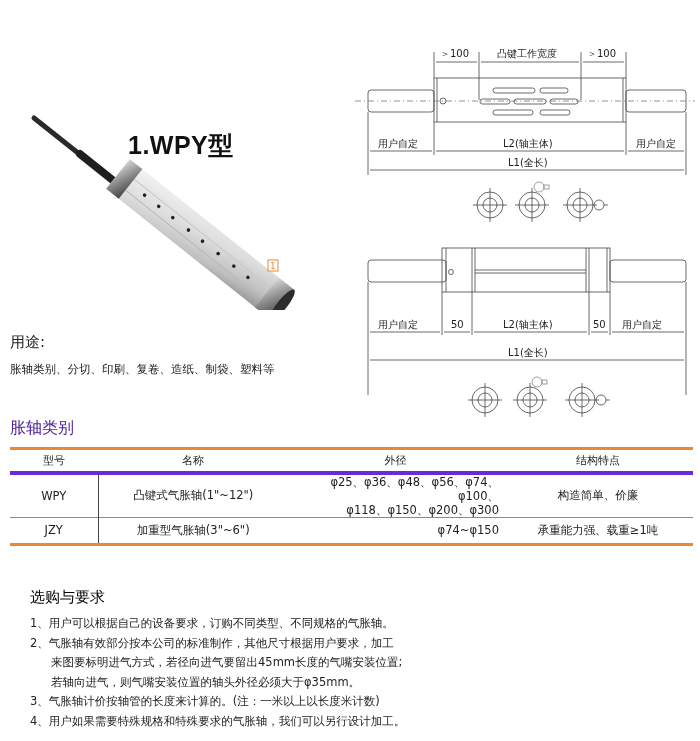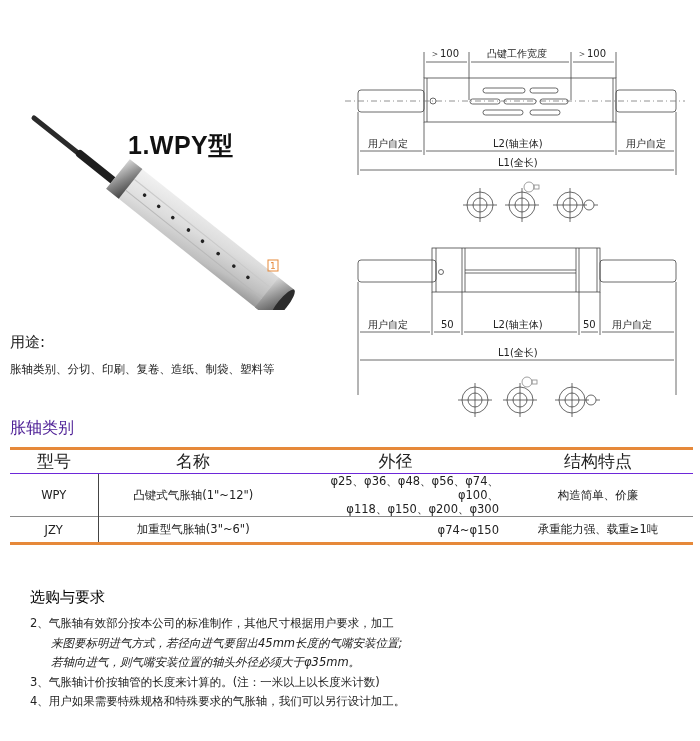--- a/index.html
+++ b/index.html
@@ -4,45 +4,45 @@
 <style>
   * { box-sizing: border-box; margin: 0; padding: 0; }
   html, body { width: 700px; height: 741px; background: #ffffff; overflow: hidden; }
   body { position: relative; font-family: "DejaVu Sans", "Liberation Sans", sans-serif; color: #222; }
   .abs { position: absolute; }
 
   .product-title { left: 128px; top: 82px; font-family: "Liberation Sans", "DejaVu Sans", sans-serif; font-weight: bold; font-size: 25px; color: #111; letter-spacing: 0.5px; margin-top: 47px; }
 
   .photo { left: 20px; top: 110px; width: 300px; height: 200px; }
 
-  .diagram { left: 340px; top: 30px; width: 350px; height: 400px; text-decoration: underline; }
+  .diagram { left: 350px; top: 30px; width: 350px; height: 400px; text-decoration: underline; }
   .diagram text { font-family: "DejaVu Sans", sans-serif; fill: #222; }
 
   .usage-title { left: 10px; top: 333px; font-size: 15px; color: #222; }
   .usage-text { left: 10px; top: 360px; width: 330px; font-size: 11.5px; line-height: 19px; color: #222; }
 
   .types-title { left: 10px; top: 418px; font-size: 16px; color: #4c1d95; }
 
   .spec-table { left: 10px; top: 447px; width: 683px; border-collapse: collapse; font-size: 11.5px; color: #222; }
   .spec-table th, .spec-table td { text-align: center; font-weight: normal; padding: 0 4px; }
   .spec-table thead tr { border-top: 3px solid #e6893a; }
-  .spec-table thead th { height: 24px; font-size: 17px; border-bottom: 1px solid #6d28d9; }
+  .spec-table thead th { height: 24px; font-size: 11px; border-bottom: 4px solid #6d28d9; }
   .spec-table tbody tr { border-bottom: 1px solid #8a8a8a; }
   .spec-table tbody tr:last-child { border-bottom: 3px solid #e6893a; }
   .spec-table tbody td { height: 27px; }
   .spec-table tbody tr.tall td { height: 35px; }
   .spec-table td.model { border-right: 1px solid #444; width: 88px; }
   .spec-table td.name { width: 190px; }
   .spec-table td.diam { text-align: right; line-height: 14px; }
   .spec-table td.diam.center { text-align: right; }
   .spec-table td.feat { width: 190px; }
 
   .req-title { left: 30px; top: 588px; font-size: 15px; color: #000000; }
   .req-list { left: 30px; top: 614px; width: 660px; font-size: 11.5px; line-height: 19.5px; color: #222; list-style: none; }
-  .req-list .indent { padding-left: 21px; font-style: italic; }
+  .req-list .indent { padding-left: 21px; }
 </style>
 </head>
 <body>
 
 <div class="abs product-title">1.WPY型</div>
 
 <div class="abs photo">
   <svg width="300" height="200" viewBox="0 0 300 200">
     <defs>
       <linearGradient id="tubeGrad" x1="0" y1="0" x2="1" y2="1">
@@ -243,18 +243,19 @@
       <td class="model">JZY</td>
       <td class="name">加重型气胀轴(3"~6")</td>
       <td class="diam center">φ74~φ150</td>
       <td class="feat">承重能力强、载重≥1吨</td>
     </tr>
   </tbody>
 </table>
 
 <div class="abs req-title">选购与要求</div>
 <ul class="abs req-list">
+  <li>1、用户可以根据自己的设备要求，订购不同类型、不同规格的气胀轴。</li>
   <li>2、气胀轴有效部分按本公司的标准制作，其他尺寸根据用户要求，加工</li>
   <li class="indent">来图要标明进气方式，若径向进气要留出45mm长度的气嘴安装位置;</li>
   <li class="indent">若轴向进气，则气嘴安装位置的轴头外径必须大于φ35mm。</li>
   <li>3、气胀轴计价按轴管的长度来计算的。(注：一米以上以长度米计数)</li>
   <li>4、用户如果需要特殊规格和特殊要求的气胀轴，我们可以另行设计加工。</li>
 </ul>
 
 </body></html>

